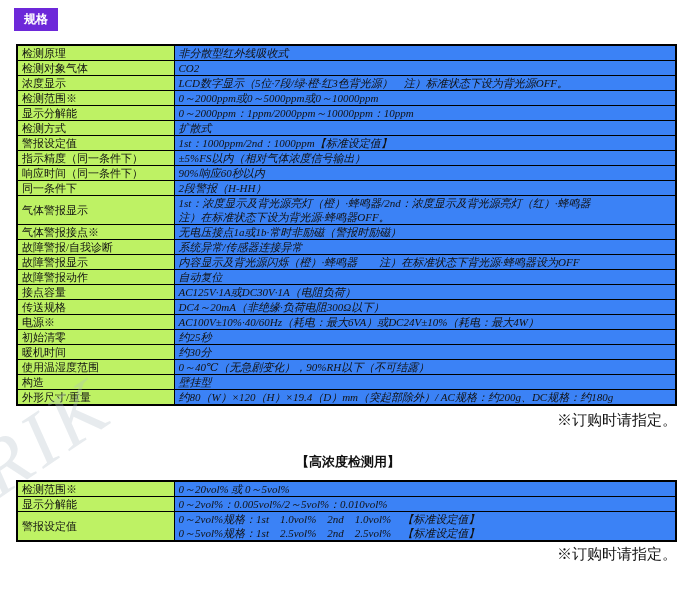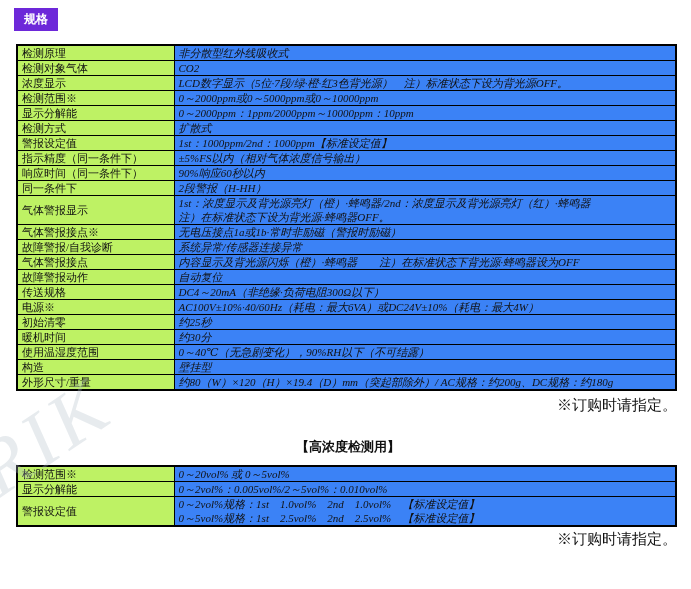--- a/index.html
+++ b/index.html
@@ -135,26 +135,30 @@
       </tr>
       <tr>
         <td class="lbl">气体警报接点※</td>
         <td class="val">无电压接点1a或1b·常时非励磁（警报时励磁）</td>
       </tr>
       <tr>
         <td class="lbl">故障警报/自我诊断</td>
         <td class="val">系统异常/传感器连接异常</td>
       </tr>
       <tr>
-        <td class="lbl">气体警报接点</td>
+        <td class="lbl">故障警报显示</td>
         <td class="val">内容显示及背光源闪烁（橙）·蜂鸣器　　注）在标准状态下背光源·蜂鸣器设为OFF</td>
       </tr>
       <tr>
         <td class="lbl">故障警报动作</td>
         <td class="val">自动复位</td>
+      </tr>
+      <tr>
+        <td class="lbl">接点容量</td>
+        <td class="val">AC125V·1A或DC30V·1A（电阻负荷）</td>
       </tr>
       <tr>
         <td class="lbl">传送规格</td>
         <td class="val">DC4～20mA（非绝缘·负荷电阻300Ω以下）</td>
       </tr>
       <tr>
         <td class="lbl">电源※</td>
         <td class="val">AC100V±10%·40/60Hz（耗电：最大6VA）或DC24V±10%（耗电：最大4W）</td>
       </tr>
       <tr>

